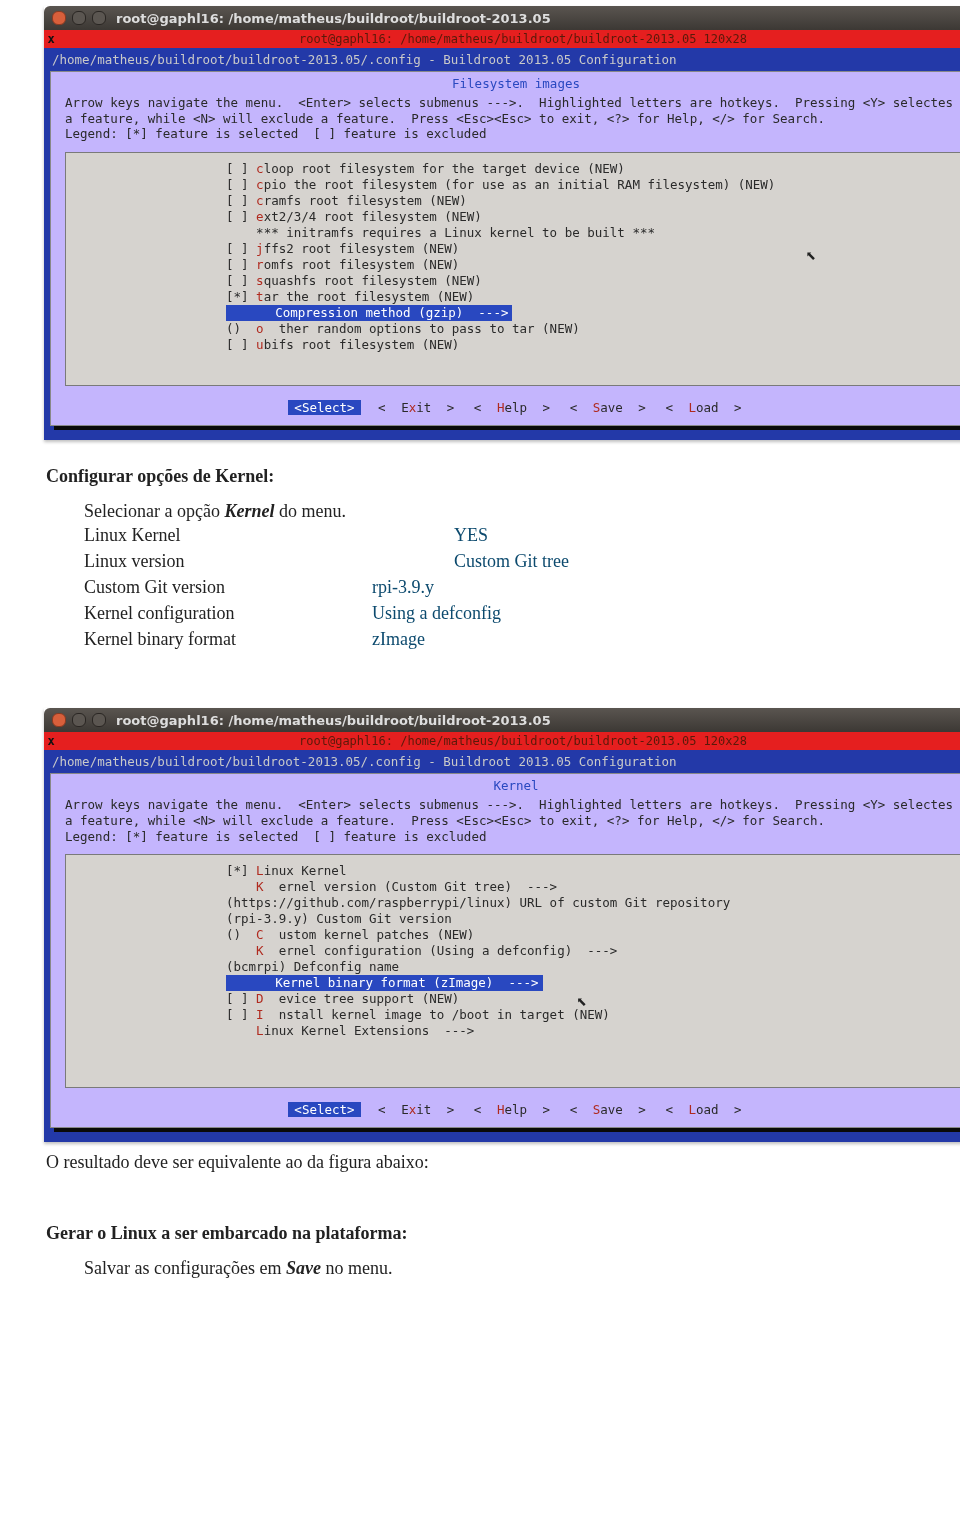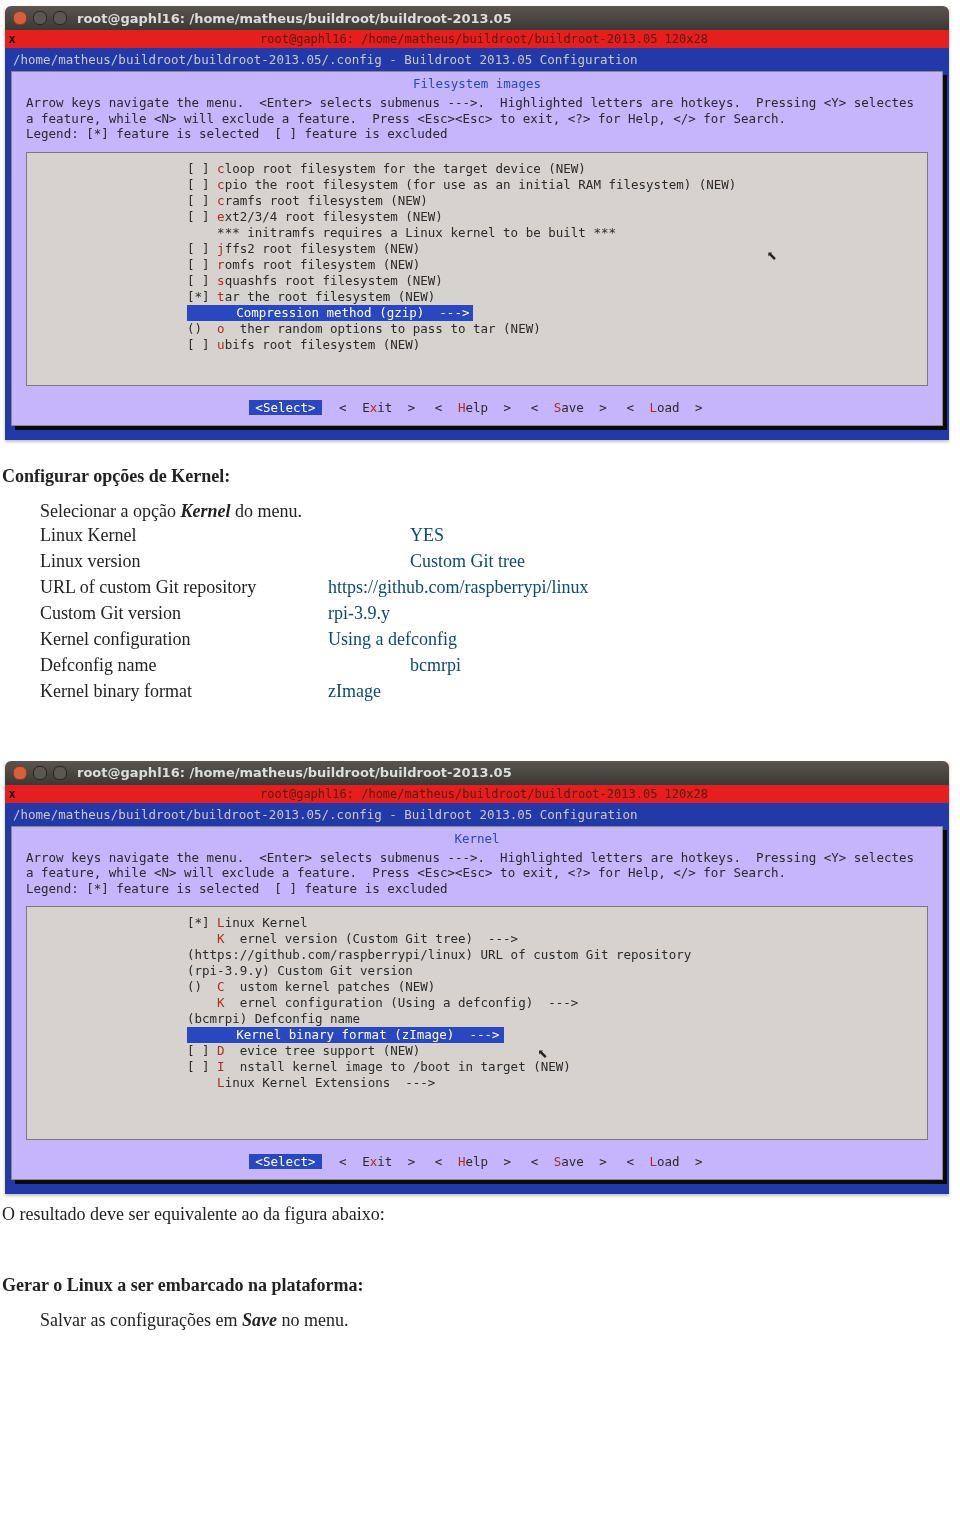--- a/index.html
+++ b/index.html
@@ -5,21 +5,22 @@
   body {
     margin: 0;
     padding: 0;
     background: #ffffff;
     font-family: Georgia, "Times New Roman", serif;
     font-size: 18px;
     color: #222;
     width: 960px;
   }
   .doc {
-    padding: 0 6px 40px 0;
+    padding: 0 6px 40px 24px;
+    margin-left: 20px;
   }
   h3.section {
     font-family: Georgia, serif;
     font-size: 18px;
     font-weight: bold;
     margin: 26px 0 14px 2px;
   }
   .indent {
     margin-left: 40px;
   }
@@ -195,34 +196,26 @@
     <div id="cfg-block">
         <div class="config-line">
           <div class="config-label" style="width: 370px;">Linux Kernel</div>
           <div class="config-value">YES</div>
         </div>
         <div class="config-line">
           <div class="config-label" style="width: 370px;">Linux version</div>
           <div class="config-value">Custom Git tree</div>
         </div>
         <div class="config-line">
-          <div class="config-label" style="width: 288px;">URL of custom Git repository</div>
-          <div class="config-value">https://github.com/raspberrypi/linux</div>
-        </div>
-        <div class="config-line">
           <div class="config-label" style="width: 288px;">Custom Git version</div>
           <div class="config-value">rpi-3.9.y</div>
         </div>
         <div class="config-line">
           <div class="config-label" style="width: 288px;">Kernel configuration</div>
           <div class="config-value">Using a defconfig</div>
-        </div>
-        <div class="config-line">
-          <div class="config-label" style="width: 370px;">Defconfig name</div>
-          <div class="config-value">bcmrpi</div>
         </div>
         <div class="config-line">
           <div class="config-label" style="width: 288px;">Kernel binary format</div>
           <div class="config-value">zImage</div>
         </div>
       </div>
   </div>
 
   <div style="height:50px"></div>
 

